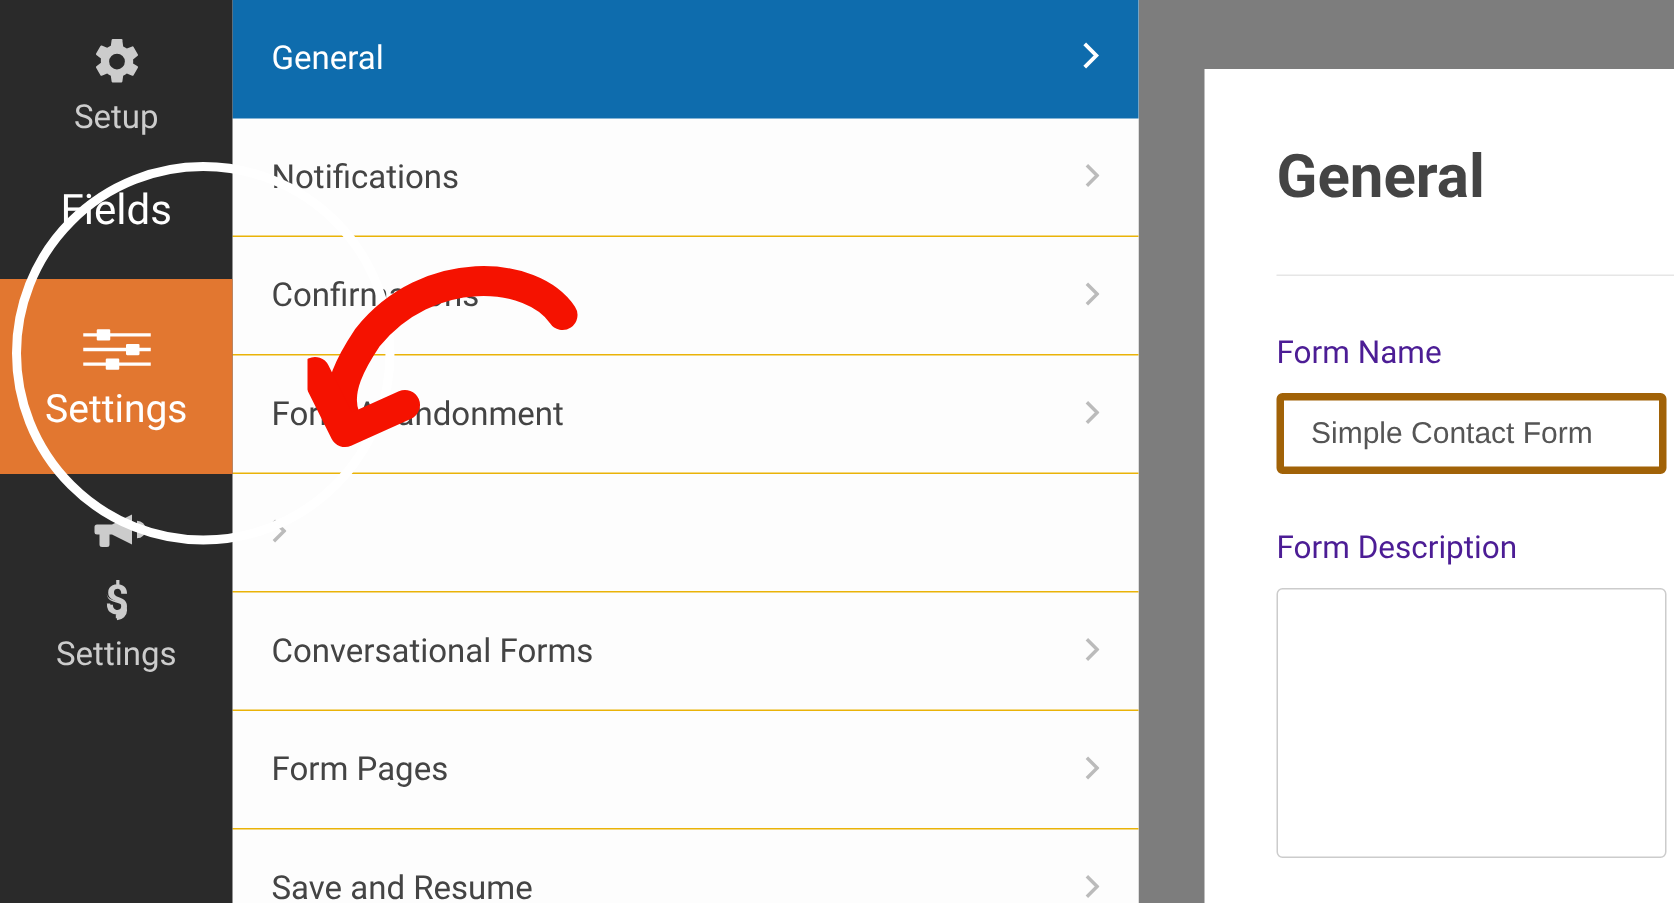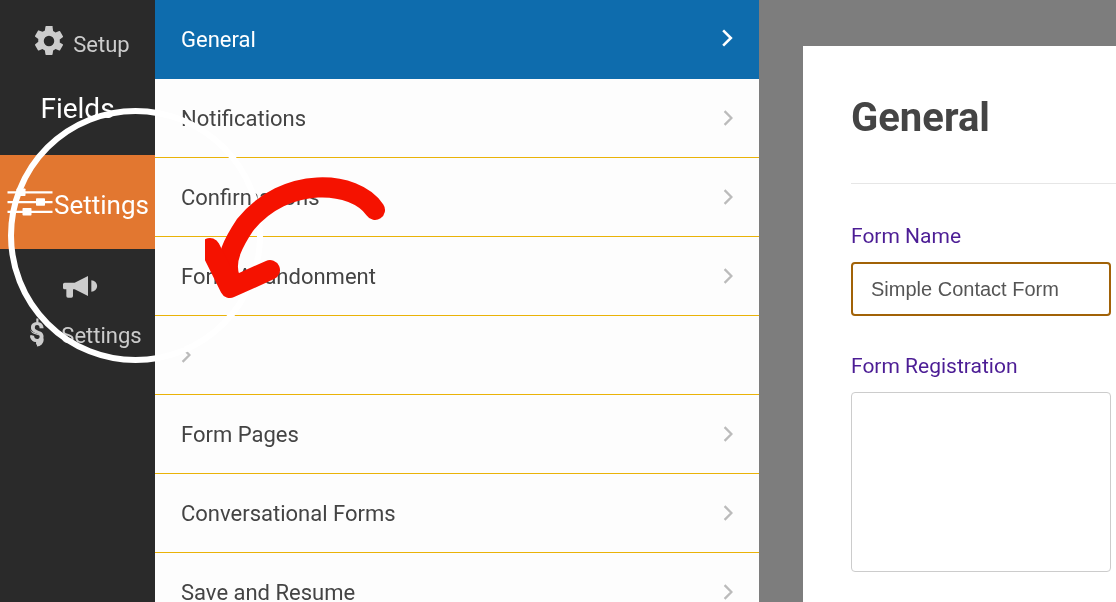--- a/index.html
+++ b/index.html
@@ -11,21 +11,21 @@
     width: 155px;
     background: #2a2a2a;
     display: flex;
     flex-direction: column;
     position: relative;
     z-index: 10;
     flex-shrink: 0;
   }
   .sb-item {
     display: flex;
-    flex-direction: row;
+    flex-direction: column;
     align-items: center;
     justify-content: center;
     color: #ccc;
     cursor: pointer;
     padding: 18px 0 16px 0;
   }
   .sb-item.active {
     background: #e27730;
     color: #fff;
   }
@@ -125,21 +125,21 @@
   }
   .field-label {
     font-size: 21px;
     color: #4c1d95;
     margin-bottom: 14px;
     font-weight: 400;
   }
   .text-input {
     width: 260px;
     height: 54px;
-    border: 2px solid #a16207;
+    border: 5px solid #a16207;
     border-radius: 4px;
     padding: 0 18px;
     font-size: 20px;
     color: #555;
     margin-bottom: 38px;
   }
   .textarea-input {
     width: 260px;
     height: 180px;
     border: 1px solid #ccc;
@@ -240,29 +240,29 @@
     </span>
   </div>
   <div class="panel-item">
     <span class="chev">
       <svg width="10" height="16" viewBox="0 0 8 14" fill="none">
           <path d="M1 1l6 6-6 6" stroke="#bbb" stroke-width="2"></path>
         </svg>
     </span>
   </div>
   <div class="panel-item">
+    <span>Conversational Forms</span>
+    <span class="chev">
+      <svg width="10" height="16" viewBox="0 0 8 14" fill="none">
+          <path d="M1 1l6 6-6 6" stroke="#bbb" stroke-width="2"></path>
+        </svg>
+    </span>
+  </div>
+  <div class="panel-item">
     <span>Form Pages</span>
-    <span class="chev">
-      <svg width="10" height="16" viewBox="0 0 8 14" fill="none">
-          <path d="M1 1l6 6-6 6" stroke="#bbb" stroke-width="2"></path>
-        </svg>
-    </span>
-  </div>
-  <div class="panel-item">
-    <span>Conversational Forms</span>
     <span class="chev">
       <svg width="10" height="16" viewBox="0 0 8 14" fill="none">
           <path d="M1 1l6 6-6 6" stroke="#bbb" stroke-width="2"></path>
         </svg>
     </span>
   </div>
   <div class="panel-item" style="border-bottom:none;">
     <span>Save and Resume</span>
     <span class="chev">
       <svg width="10" height="16" viewBox="0 0 8 14" fill="none">
@@ -271,21 +271,21 @@
     </span>
   </div>
 </div>
 
 <div class="content-wrap">
   <div class="content-card">
     <h1 class="content-title">General</h1>
     <hr class="divider">
     <div class="field-label">Form Name</div>
     <input type="text" class="text-input" value="Simple Contact Form" style="">
-    <div class="field-label">Form Registration</div>
+    <div class="field-label">Form Description</div>
     <textarea class="textarea-input" style=""></textarea>
   </div>
 </div>
 
 <div class="magnifier"></div>
 
 <svg class="red-arrow" viewBox="0 0 190 160">
   <path d="M 170 40 C 150 10, 80 5, 40 55 C 30 70, 18 90, 25 108" stroke="#f51200" stroke-width="20" fill="none" stroke-linecap="round"></path>
   <path d="M 5 78 L 25 118 L 65 100" stroke="#f51200" stroke-width="20" fill="none" stroke-linecap="round" stroke-linejoin="round"></path>
 </svg>

